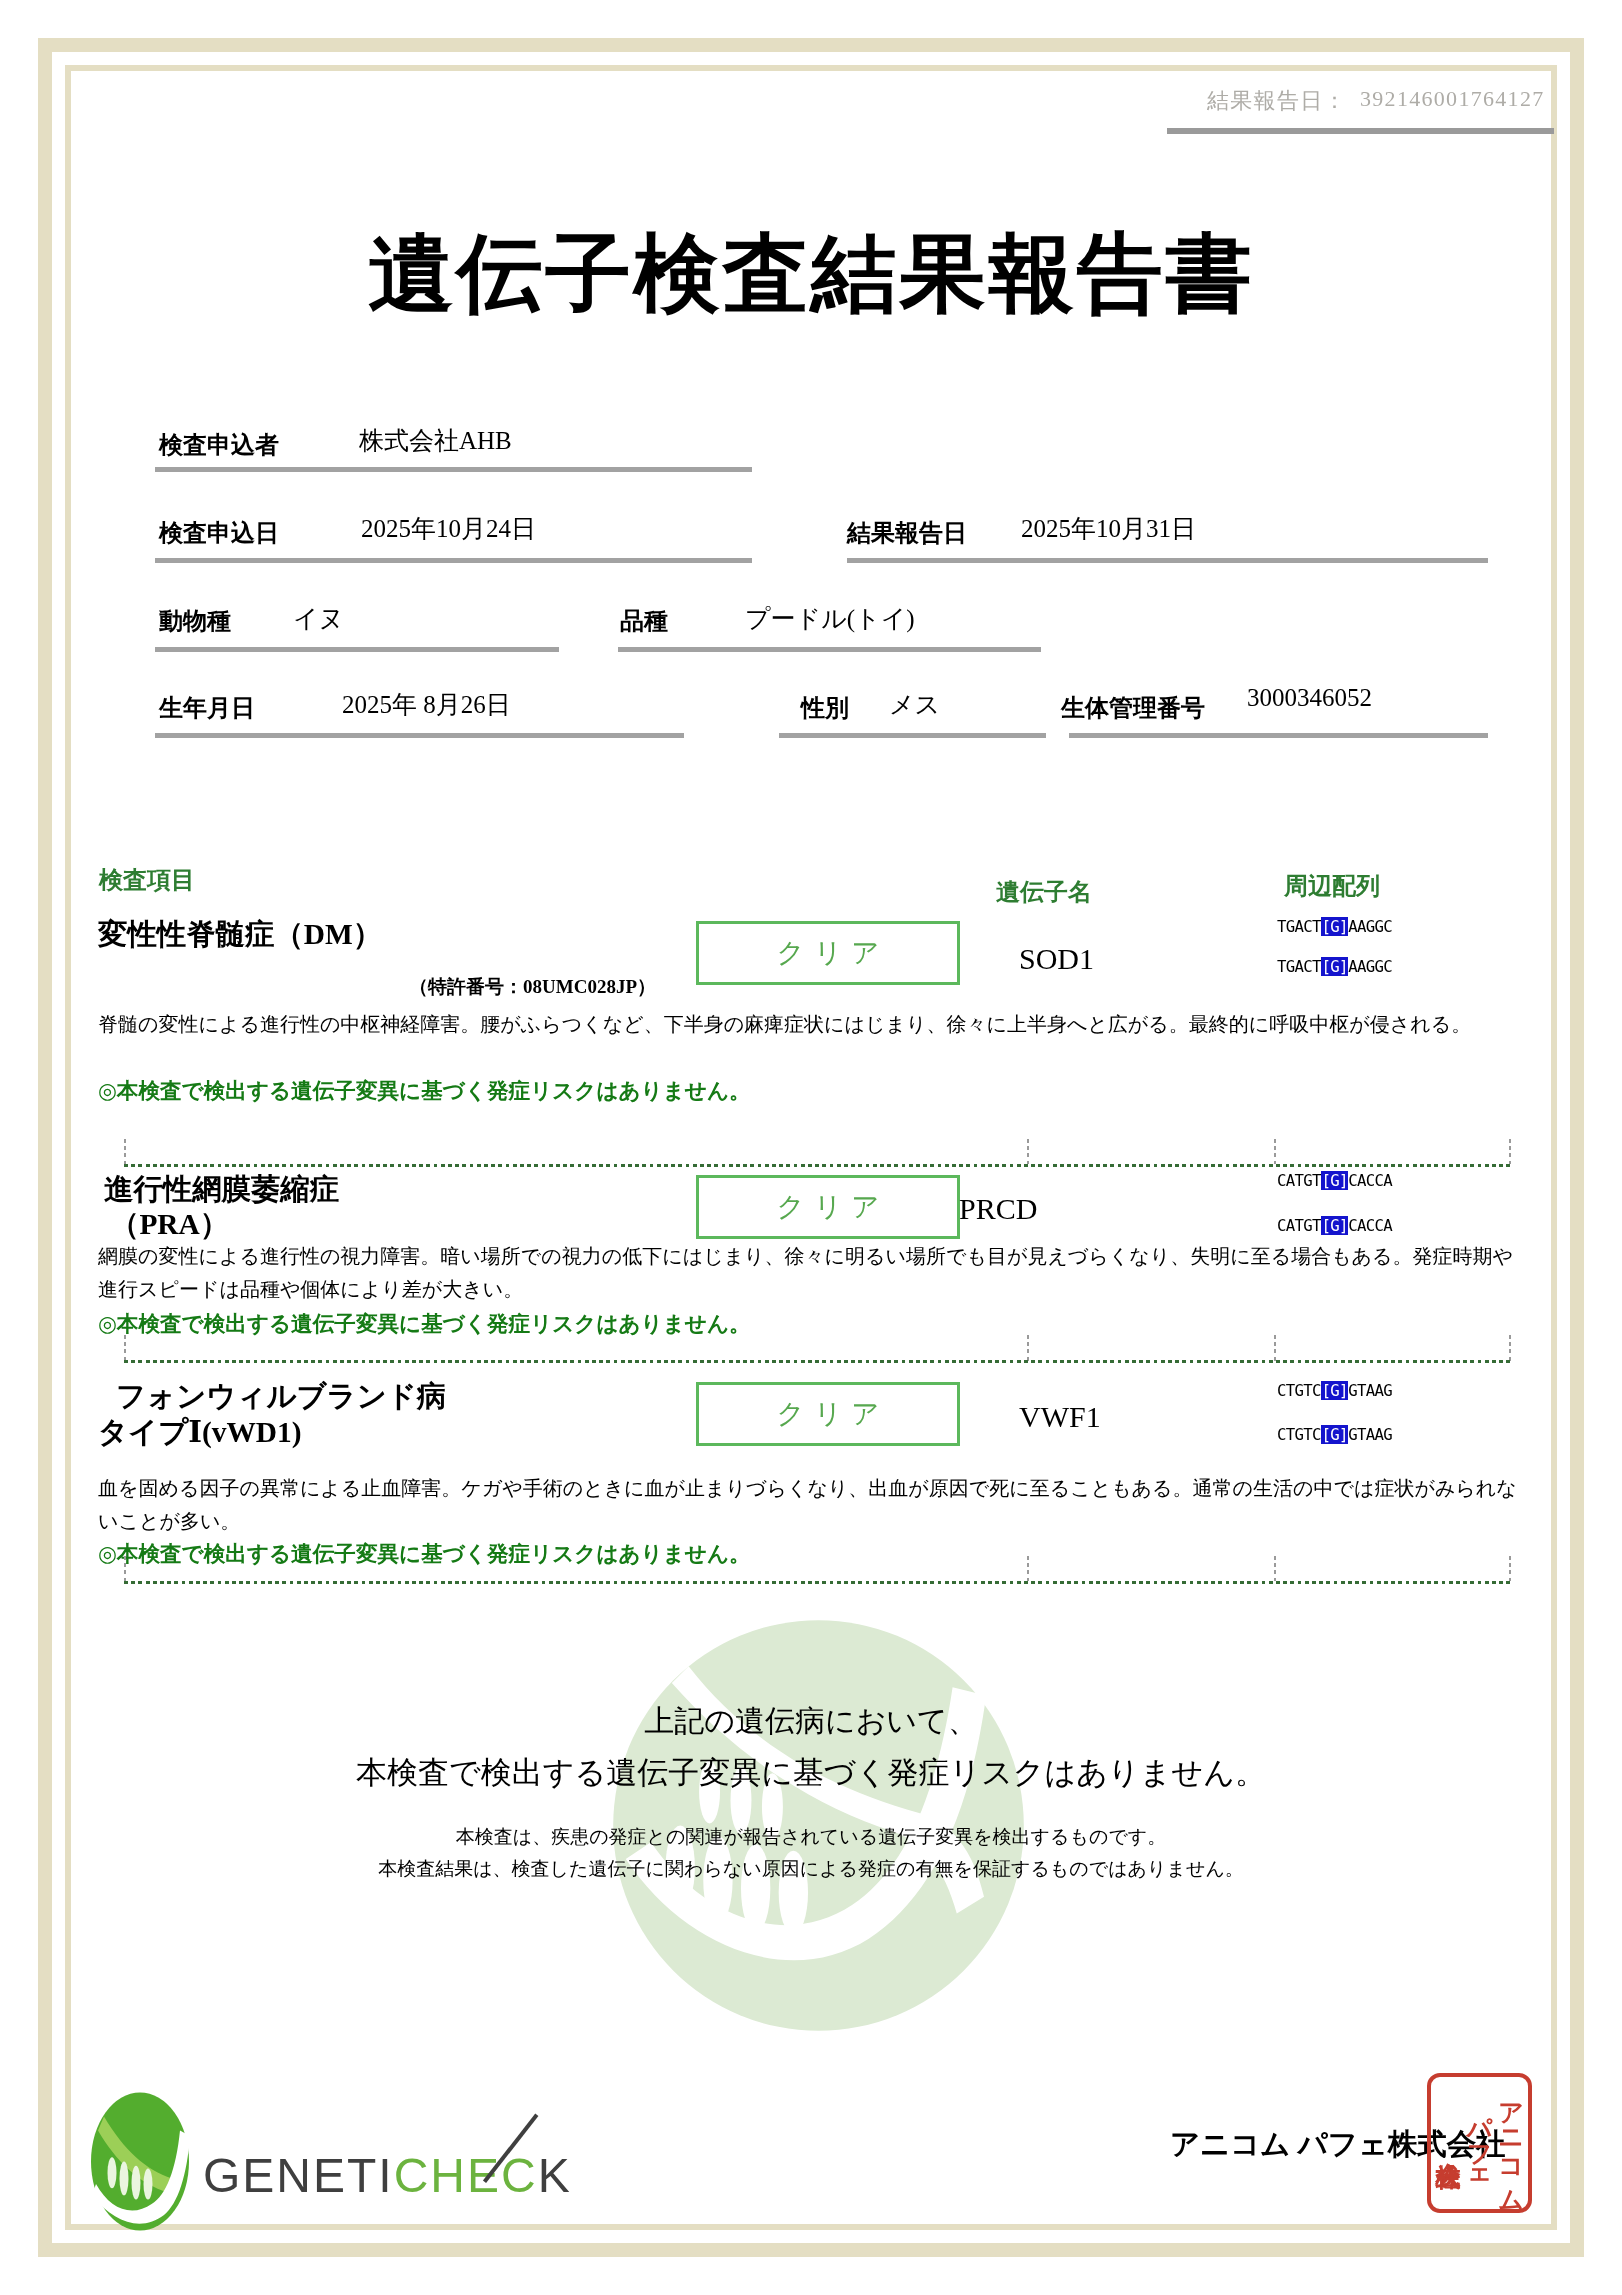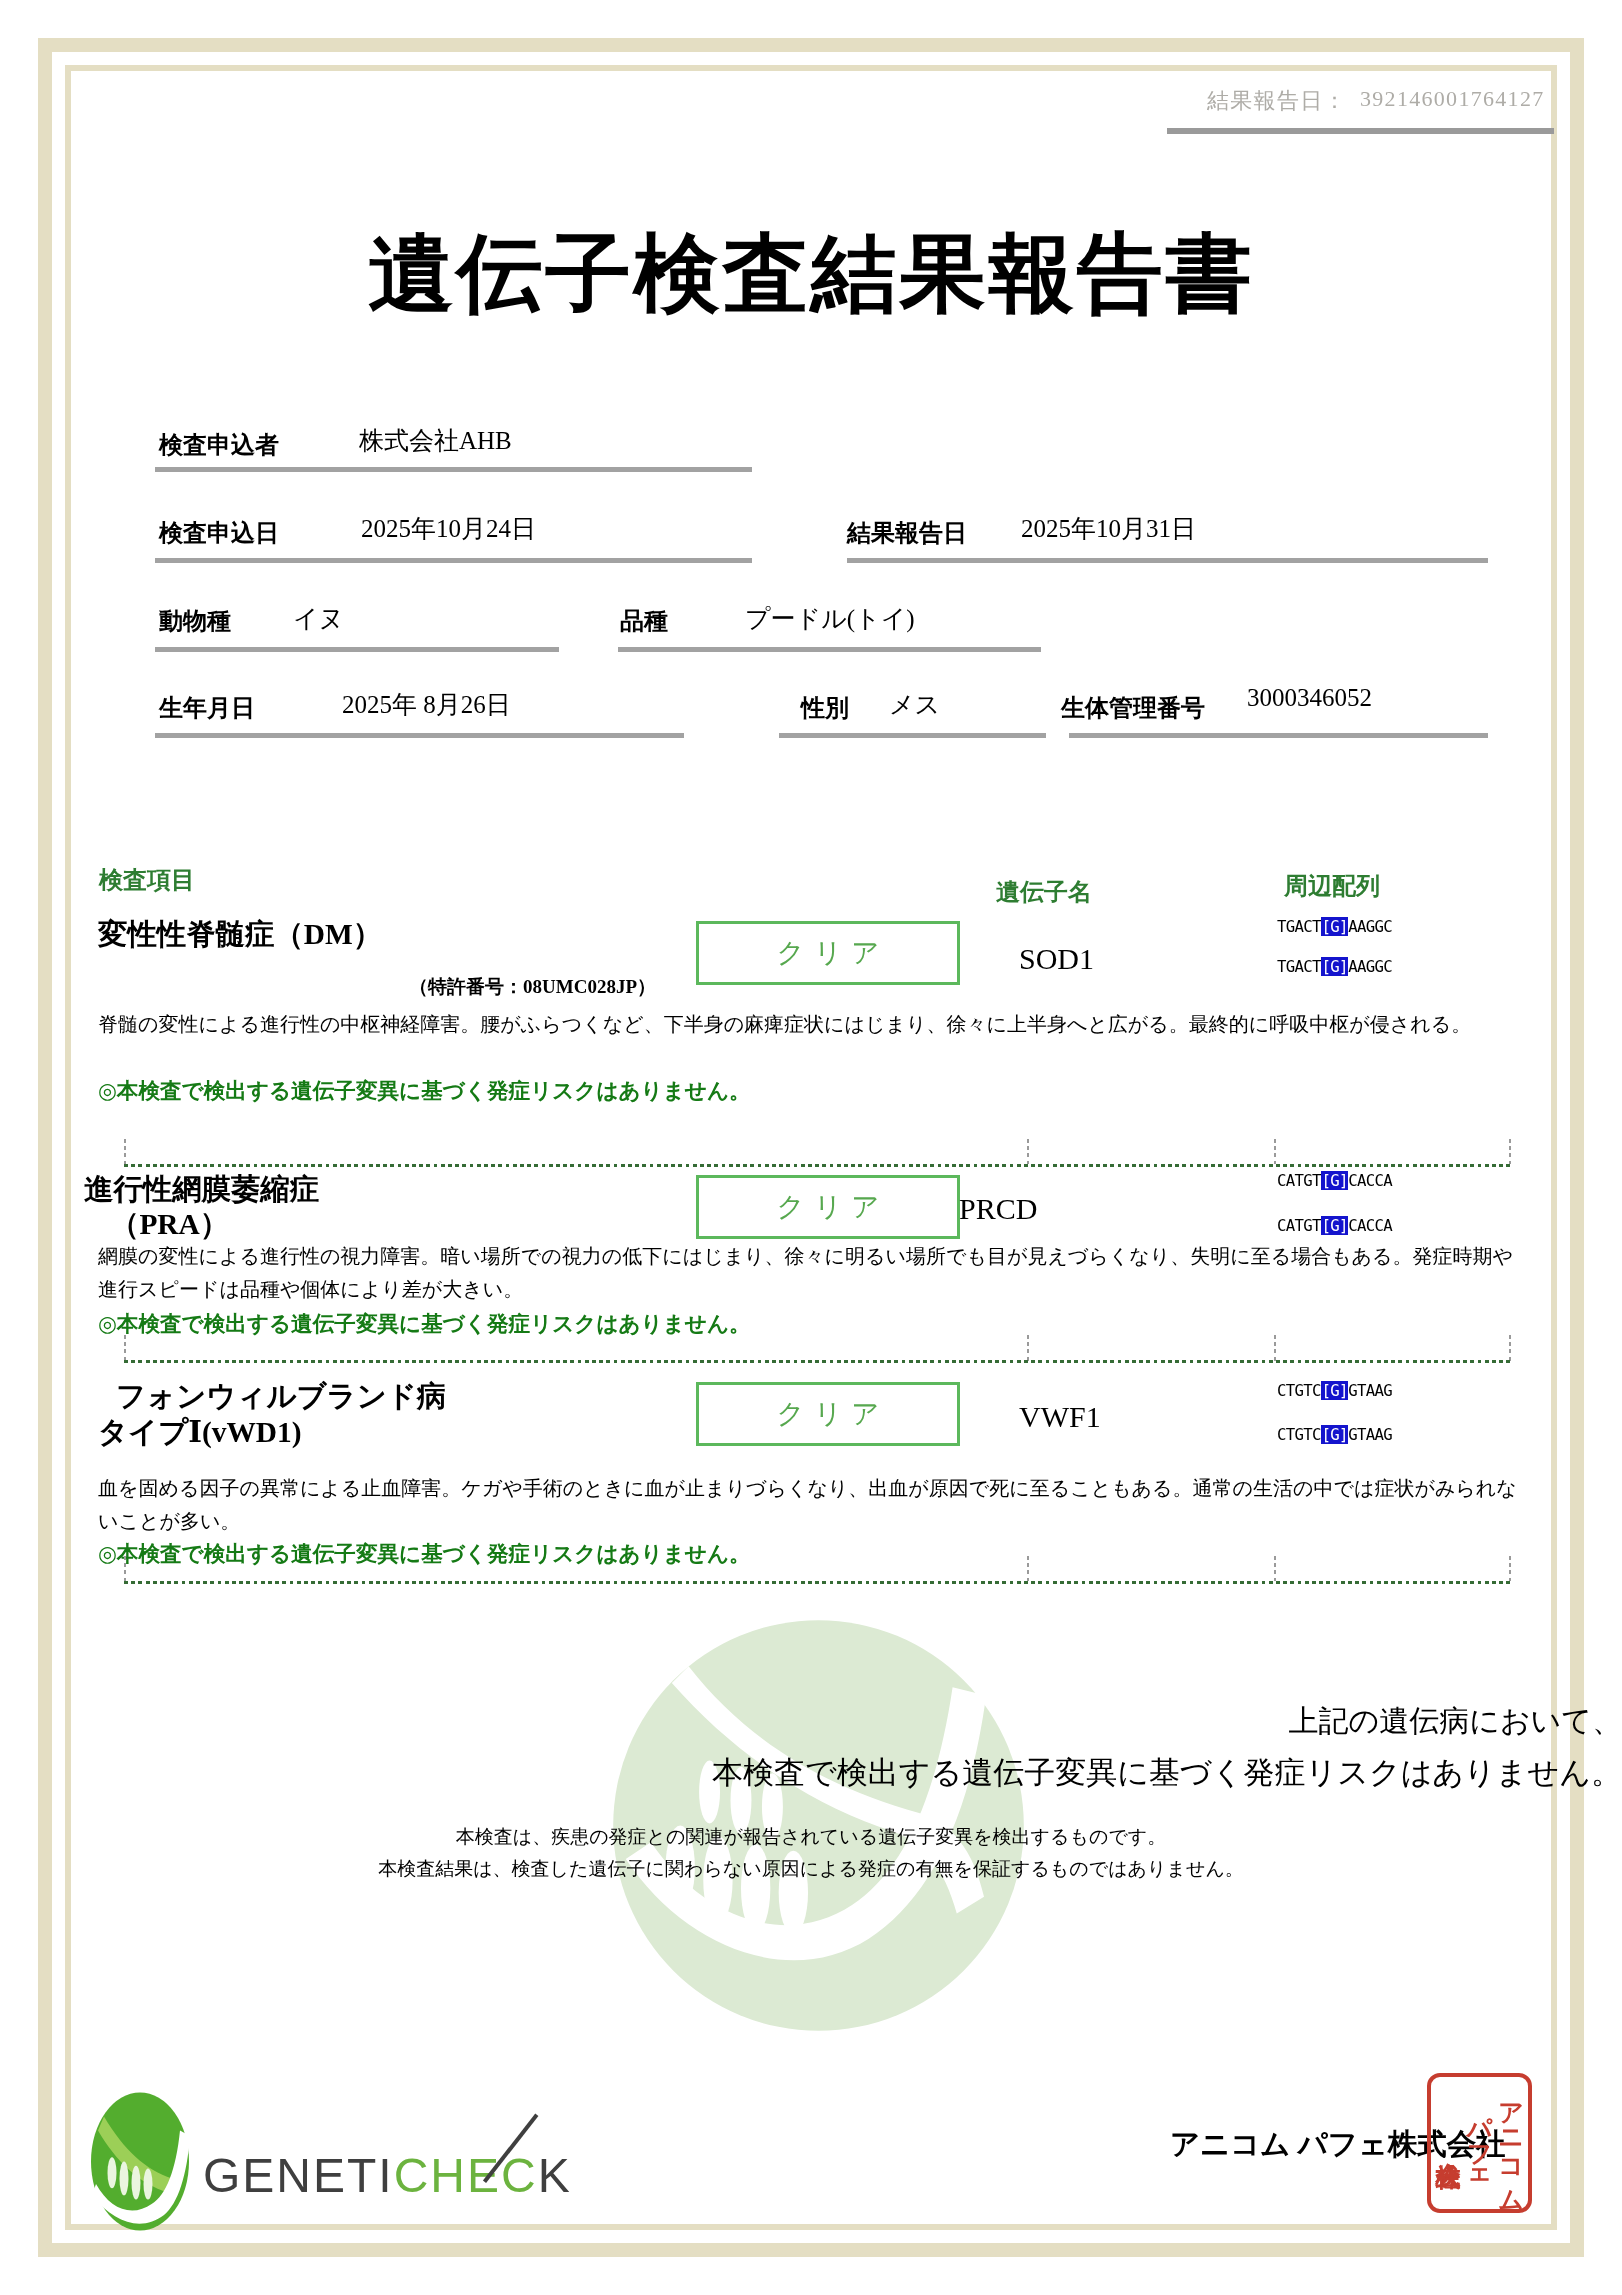--- a/index.html
+++ b/index.html
@@ -31,21 +31,21 @@
   .seq .var{background:#1414cd;color:#ffffff;padding:0 0.7px;}
   .desc{width:1433px;font-size:20px;line-height:33px;font-weight:normal;}
   .risk{font-size:21.6px;font-weight:bold;color:#157a15;white-space:nowrap;}
   
   .sep{width:1387px;}
   .sep .dotline{position:absolute;left:0;right:0;bottom:0;height:2.6px;
        background:repeating-linear-gradient(90deg,#356b35 0 3.9px,transparent 3.9px 7.2px);}
   .sep .tick{position:absolute;top:0;bottom:0;width:2px;
        background:repeating-linear-gradient(180deg,#9a9a9a 0 3.9px,transparent 3.9px 7.2px);}
   
-  .sum-big{left:0;right:0;text-align:right;font-family:"Liberation Sans","DejaVu Sans",sans-serif;white-space:nowrap;}
+  .sum-big{left:0;right:0;text-align:center;font-family:"Liberation Sans","DejaVu Sans",sans-serif;white-space:nowrap;}
   .sum-note{left:0;right:0;text-align:center;font-family:"Liberation Sans","DejaVu Sans",sans-serif;
             font-size:19px;white-space:nowrap;}
   
   .brand{font-family:"Liberation Sans","DejaVu Sans",sans-serif;font-size:48px;letter-spacing:2px;white-space:nowrap;}
   .brand .dark{color:#3f3f3f;}
   .brand .green{color:#6cb33f;}
   .check-flourish{width:85px;height:3.9px;background:#3f3f3f;transform:rotate(-52deg);transform-origin:left bottom;}
   .company{font-size:29.4px;font-weight:bold;white-space:nowrap;}
   
   .seal{width:105px;height:140px;border:4.6px solid #c63d2f;border-radius:13px;box-sizing:border-box;
@@ -116,21 +116,21 @@
   <span class="abs risk" style="left:98px;top:1076px;">◎本検査で検出する遺伝子変異に基づく発症リスクはありません。</span>
 
   <div class="abs sep" style="left:124px;top:1139px;height:27.5px;">
     <div class="tick" style="left:0;"></div>
     <div class="tick" style="left:903px;"></div>
     <div class="tick" style="left:1150px;"></div>
     <div class="tick" style="left:1385px;"></div>
     <div class="dotline"></div>
   </div>
 
-  <span class="abs disease" style="left:84px;top:1170px;">進行性網膜萎縮症</span>
+  <span class="abs disease" style="left:104px;top:1170px;">進行性網膜萎縮症</span>
   <span class="abs disease" style="left:110px;top:1205px;">（PRA）</span>
   <div class="abs result-box" style="left:696px;top:1175px;">
     <span class="result-text">クリア</span>
   </div>
   <span class="abs gene" style="left:959px;top:1192px;">PRCD</span>
   <span class="abs seq" style="left:1277px;top:1171px;"><span>CATGT</span><span class="var">[G]</span><span>CACCA</span></span>
   <span class="abs seq" style="left:1277px;top:1216px;"><span>CATGT</span><span class="var">[G]</span><span>CACCA</span></span>
   <div class="abs desc" style="left:98px;top:1240px;">網膜の変性による進行性の視力障害。暗い場所での視力の低下にはじまり、徐々に明るい場所でも目が見えづらくなり、失明に至る場合もある。発症時期や進行スピードは品種や個体により差が大きい。</div>
   <span class="abs risk" style="left:98px;top:1309px;">◎本検査で検出する遺伝子変異に基づく発症リスクはありません。</span>
 

